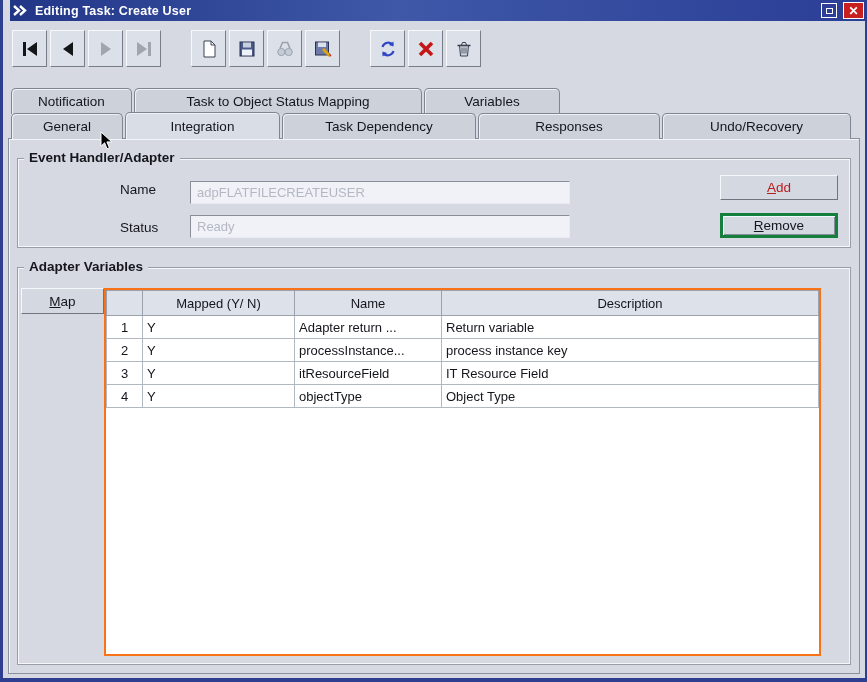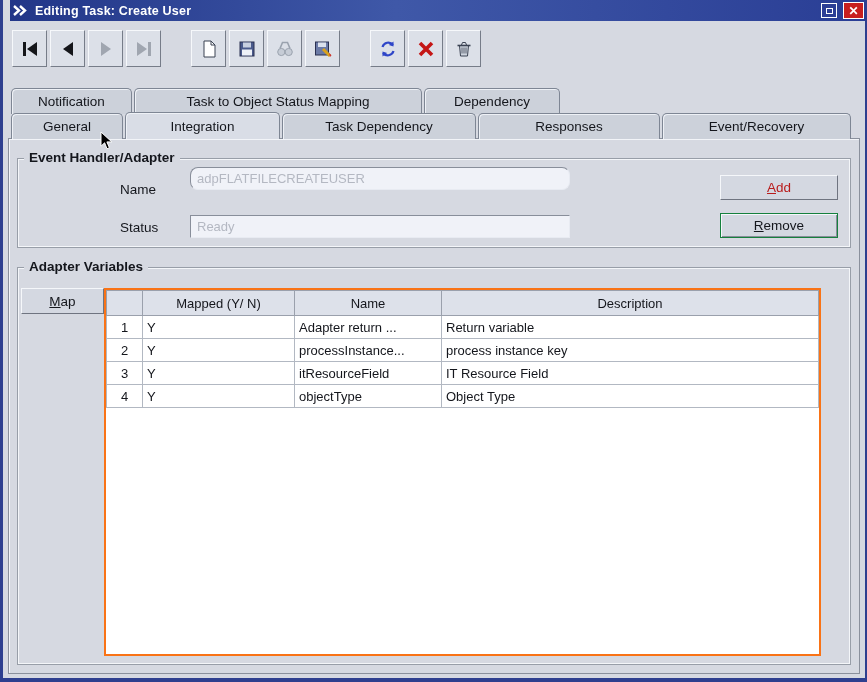--- a/index.html
+++ b/index.html
@@ -48,29 +48,29 @@
             font-weight:bold; font-size:13.5px; white-space:nowrap; }
   .group-eha { left:8px; top:19px; right:8px; height:90px;padding-left:36px; }
   .group-av  { left:8px; top:128px; right:8px; bottom:8px; }
 
   .flabel { position:absolute; font-size:13.5px; }
   .name-label   { left:102px; top:23px; }
   .status-label { left:102px; top:61px; }
   .field { position:absolute; background:#f0f2f8; border:1px solid;
            border-color:#888e9a #e8ebf2 #e8ebf2 #888e9a; color:#b4b8c2;
            padding:0 6px; font-size:13px; font-family:"Liberation Sans",sans-serif; }
-  .name-field   { left:172px; top:8px; width:380px; height:23px;border-radius:8px; }
+  .name-field   { left:172px; top:22px; width:380px; height:23px; }
   .status-field { left:172px; top:56px; width:380px; height:23px; }
 
   .btn { background:#d4d8e1; border:1px solid; border-color:#f5f7fa #6f7480 #6f7480 #f5f7fa;
          display:flex; align-items:center; justify-content:center; font-size:13.5px; color:#14161c; }
   .btn .mn { display:block; }
   .mn::first-letter { text-decoration:underline; }
   .btn.disabled { color:#b91c1c; }
-  .btn.default { border:1px solid #15803d;
+  .btn.default { border:3px solid #15803d;
                  box-shadow:inset 1px 1px 0 #f5f7fa, inset -1px -1px 0 #878d98; }
   .add-btn    { position:absolute; right:12px; top:16px; width:118px; height:25px; }
   .remove-btn { position:absolute; right:12px; top:54px; width:118px; height:25px; }
   .map-btn    { position:absolute; left:3px; top:20px; width:83px; height:26px; }
 
   
   .table-wrap { position:absolute; left:86px; top:20px; width:717px; bottom:8px;
                 background:#fff; border:2px solid #f97316; overflow:hidden; }
   table { border-collapse:collapse; width:100%; table-layout:fixed; }
   th { height:25px; background:#dde1ea; border:1px solid #9aa0ac; font-weight:normal;
@@ -179,28 +179,28 @@
             <path d="M7.5 6 L8.5 3.5 h3 L12.5 6" fill="none" stroke="#3a4252"></path>
             <path d="M8 8.5 v6 M10 8.5 v6 M12 8.5 v6" stroke="#3a4252" stroke-width="0.8"></path>
           </svg>
       </div>
     </div>
   </div>
 
   <div class="tabrow1">
     <div class="tab" style="width:121px">Notification</div>
     <div class="tab" style="width:288px">Task to Object Status Mapping</div>
-    <div class="tab" style="width:136px">Dependency</div>
+    <div class="tab" style="width:136px">Variables</div>
   </div>
   <div class="tabrow2">
     <div class="tab" style="width:112px">General</div>
     <div class="tab active" style="width:155px">Integration</div>
     <div class="tab" style="width:194px">Task Dependency</div>
     <div class="tab" style="width:182px">Responses</div>
-    <div class="tab" style="flex:1">Event/Recovery</div>
+    <div class="tab" style="flex:1">Undo/Recovery</div>
   </div>
 
   <div class="panel">
 
     <div class="group group-eha">
       <span class="legend">Event Handler/Adapter</span>
       <span class="flabel name-label">Name</span>
       <input class="field name-field" readonly="" value="adpFLATFILECREATEUSER" style="">
       <span class="flabel status-label">Status</span>
       <input class="field status-field" readonly="" value="Ready" style="">

